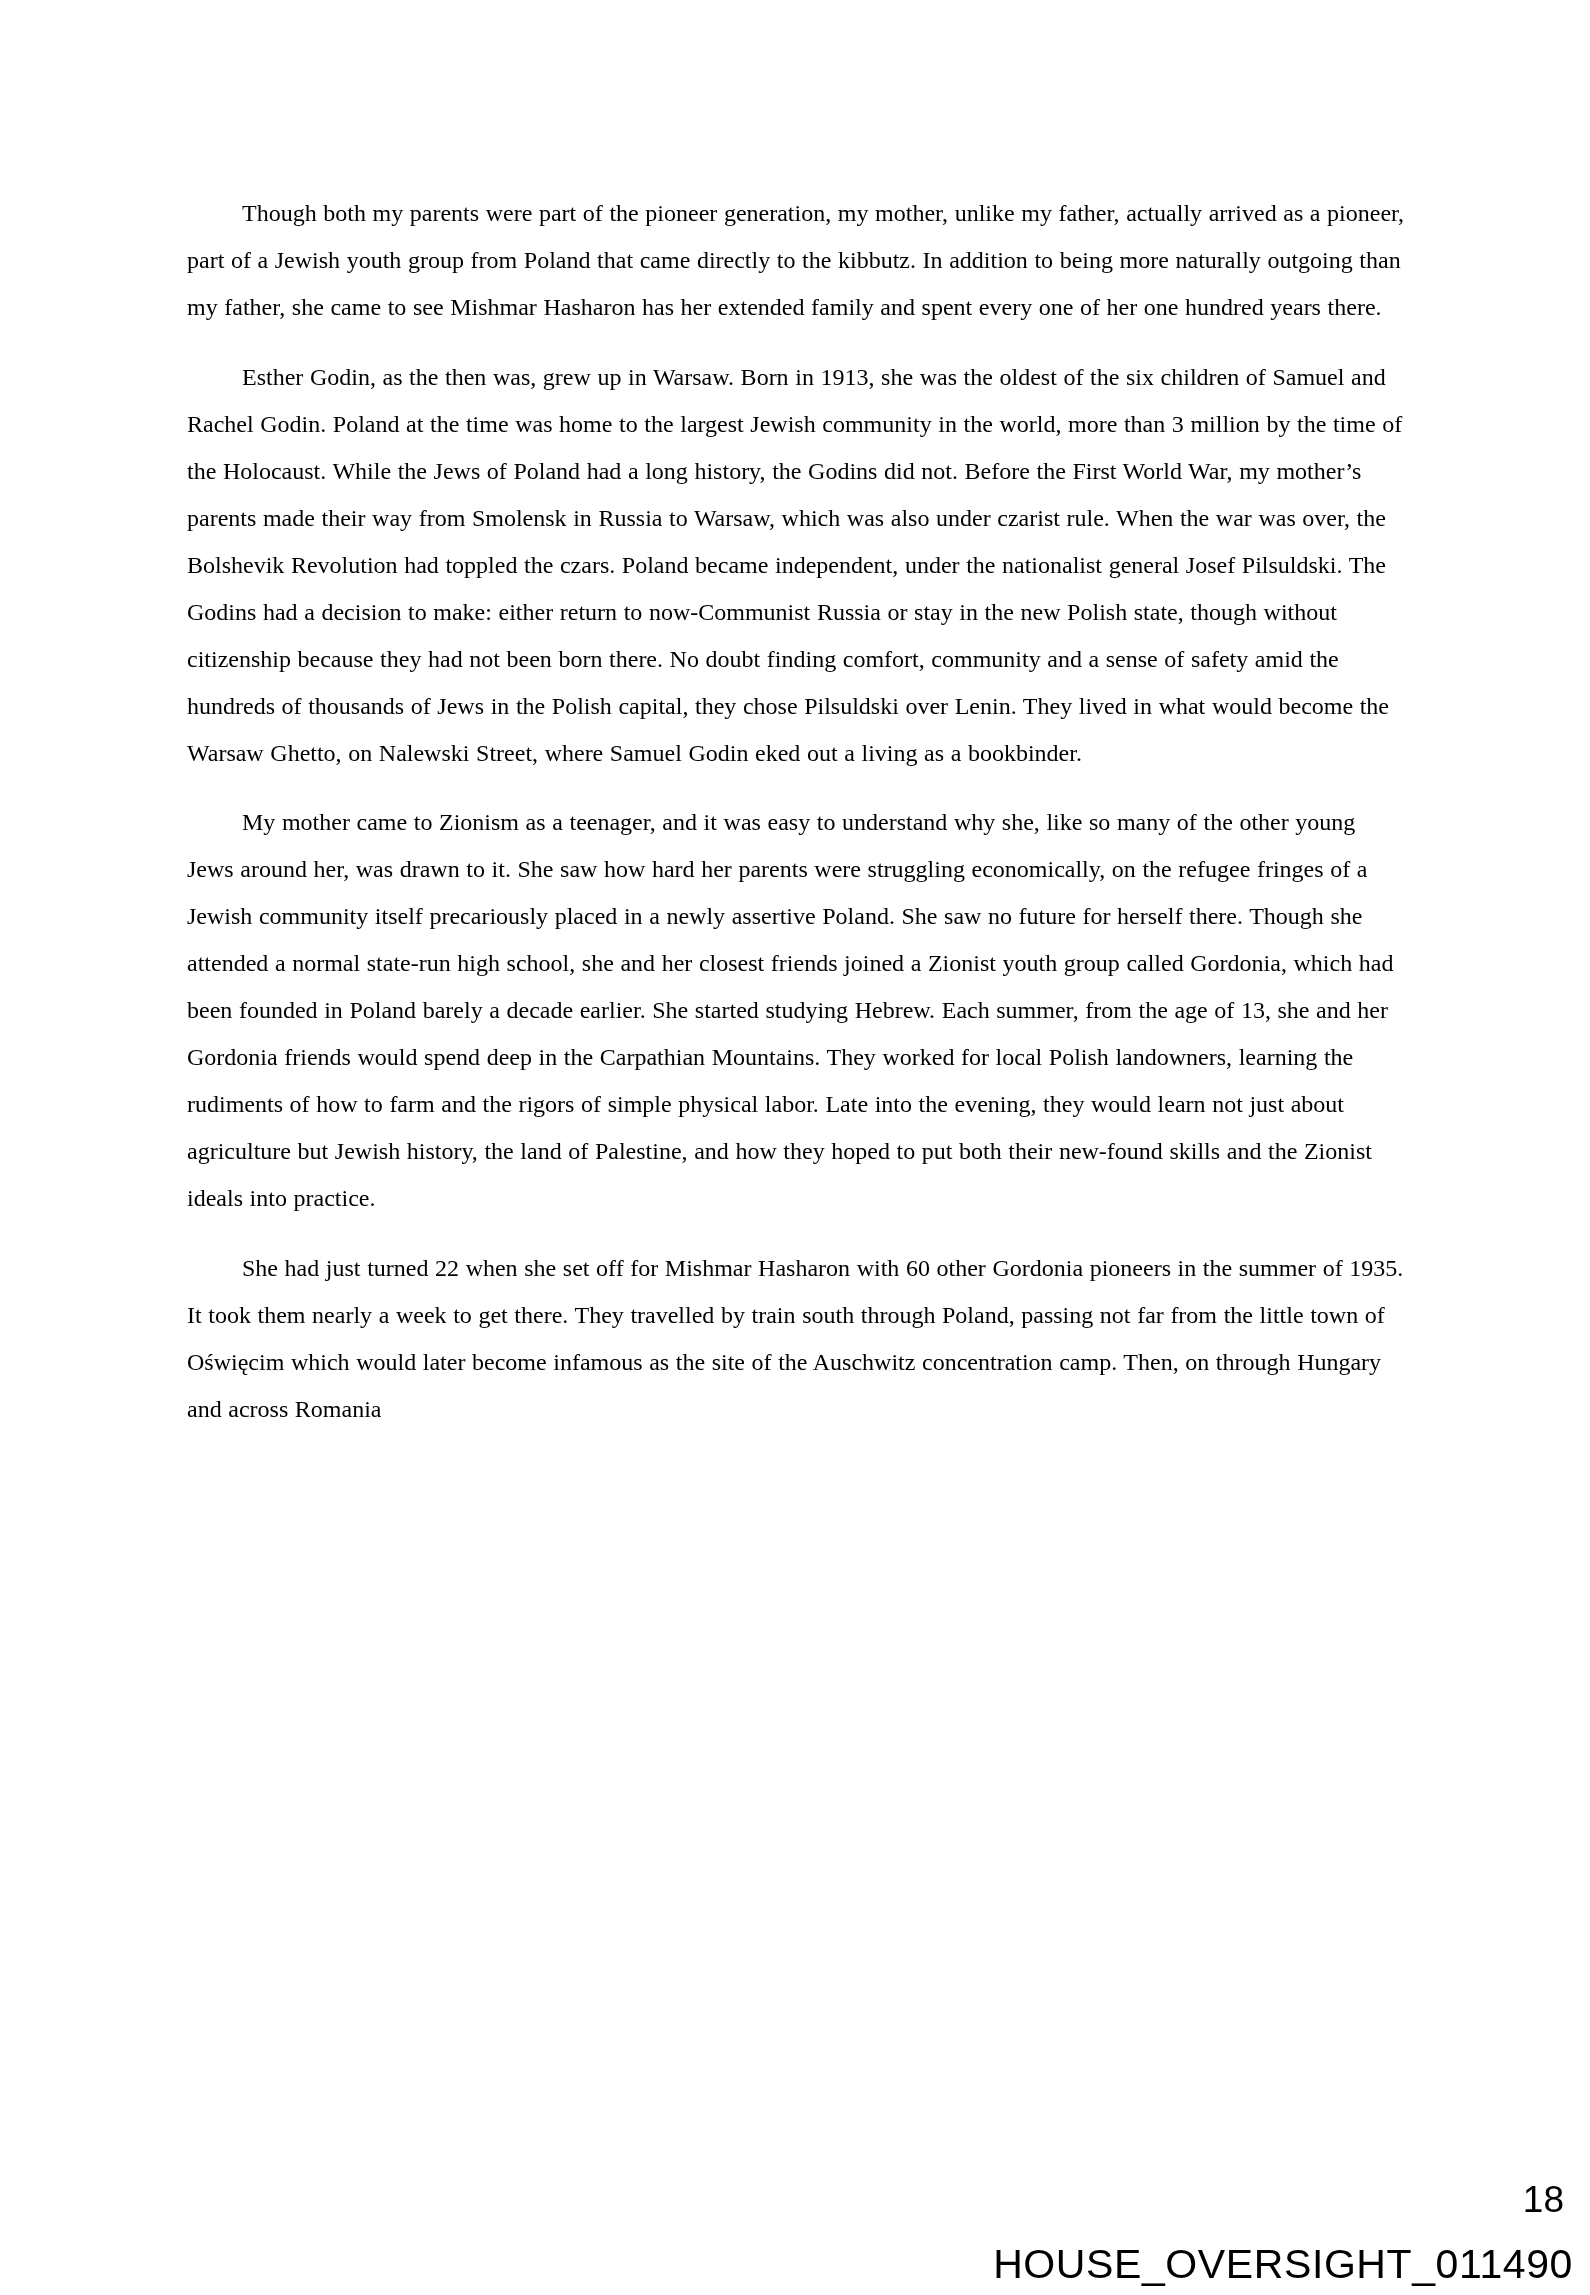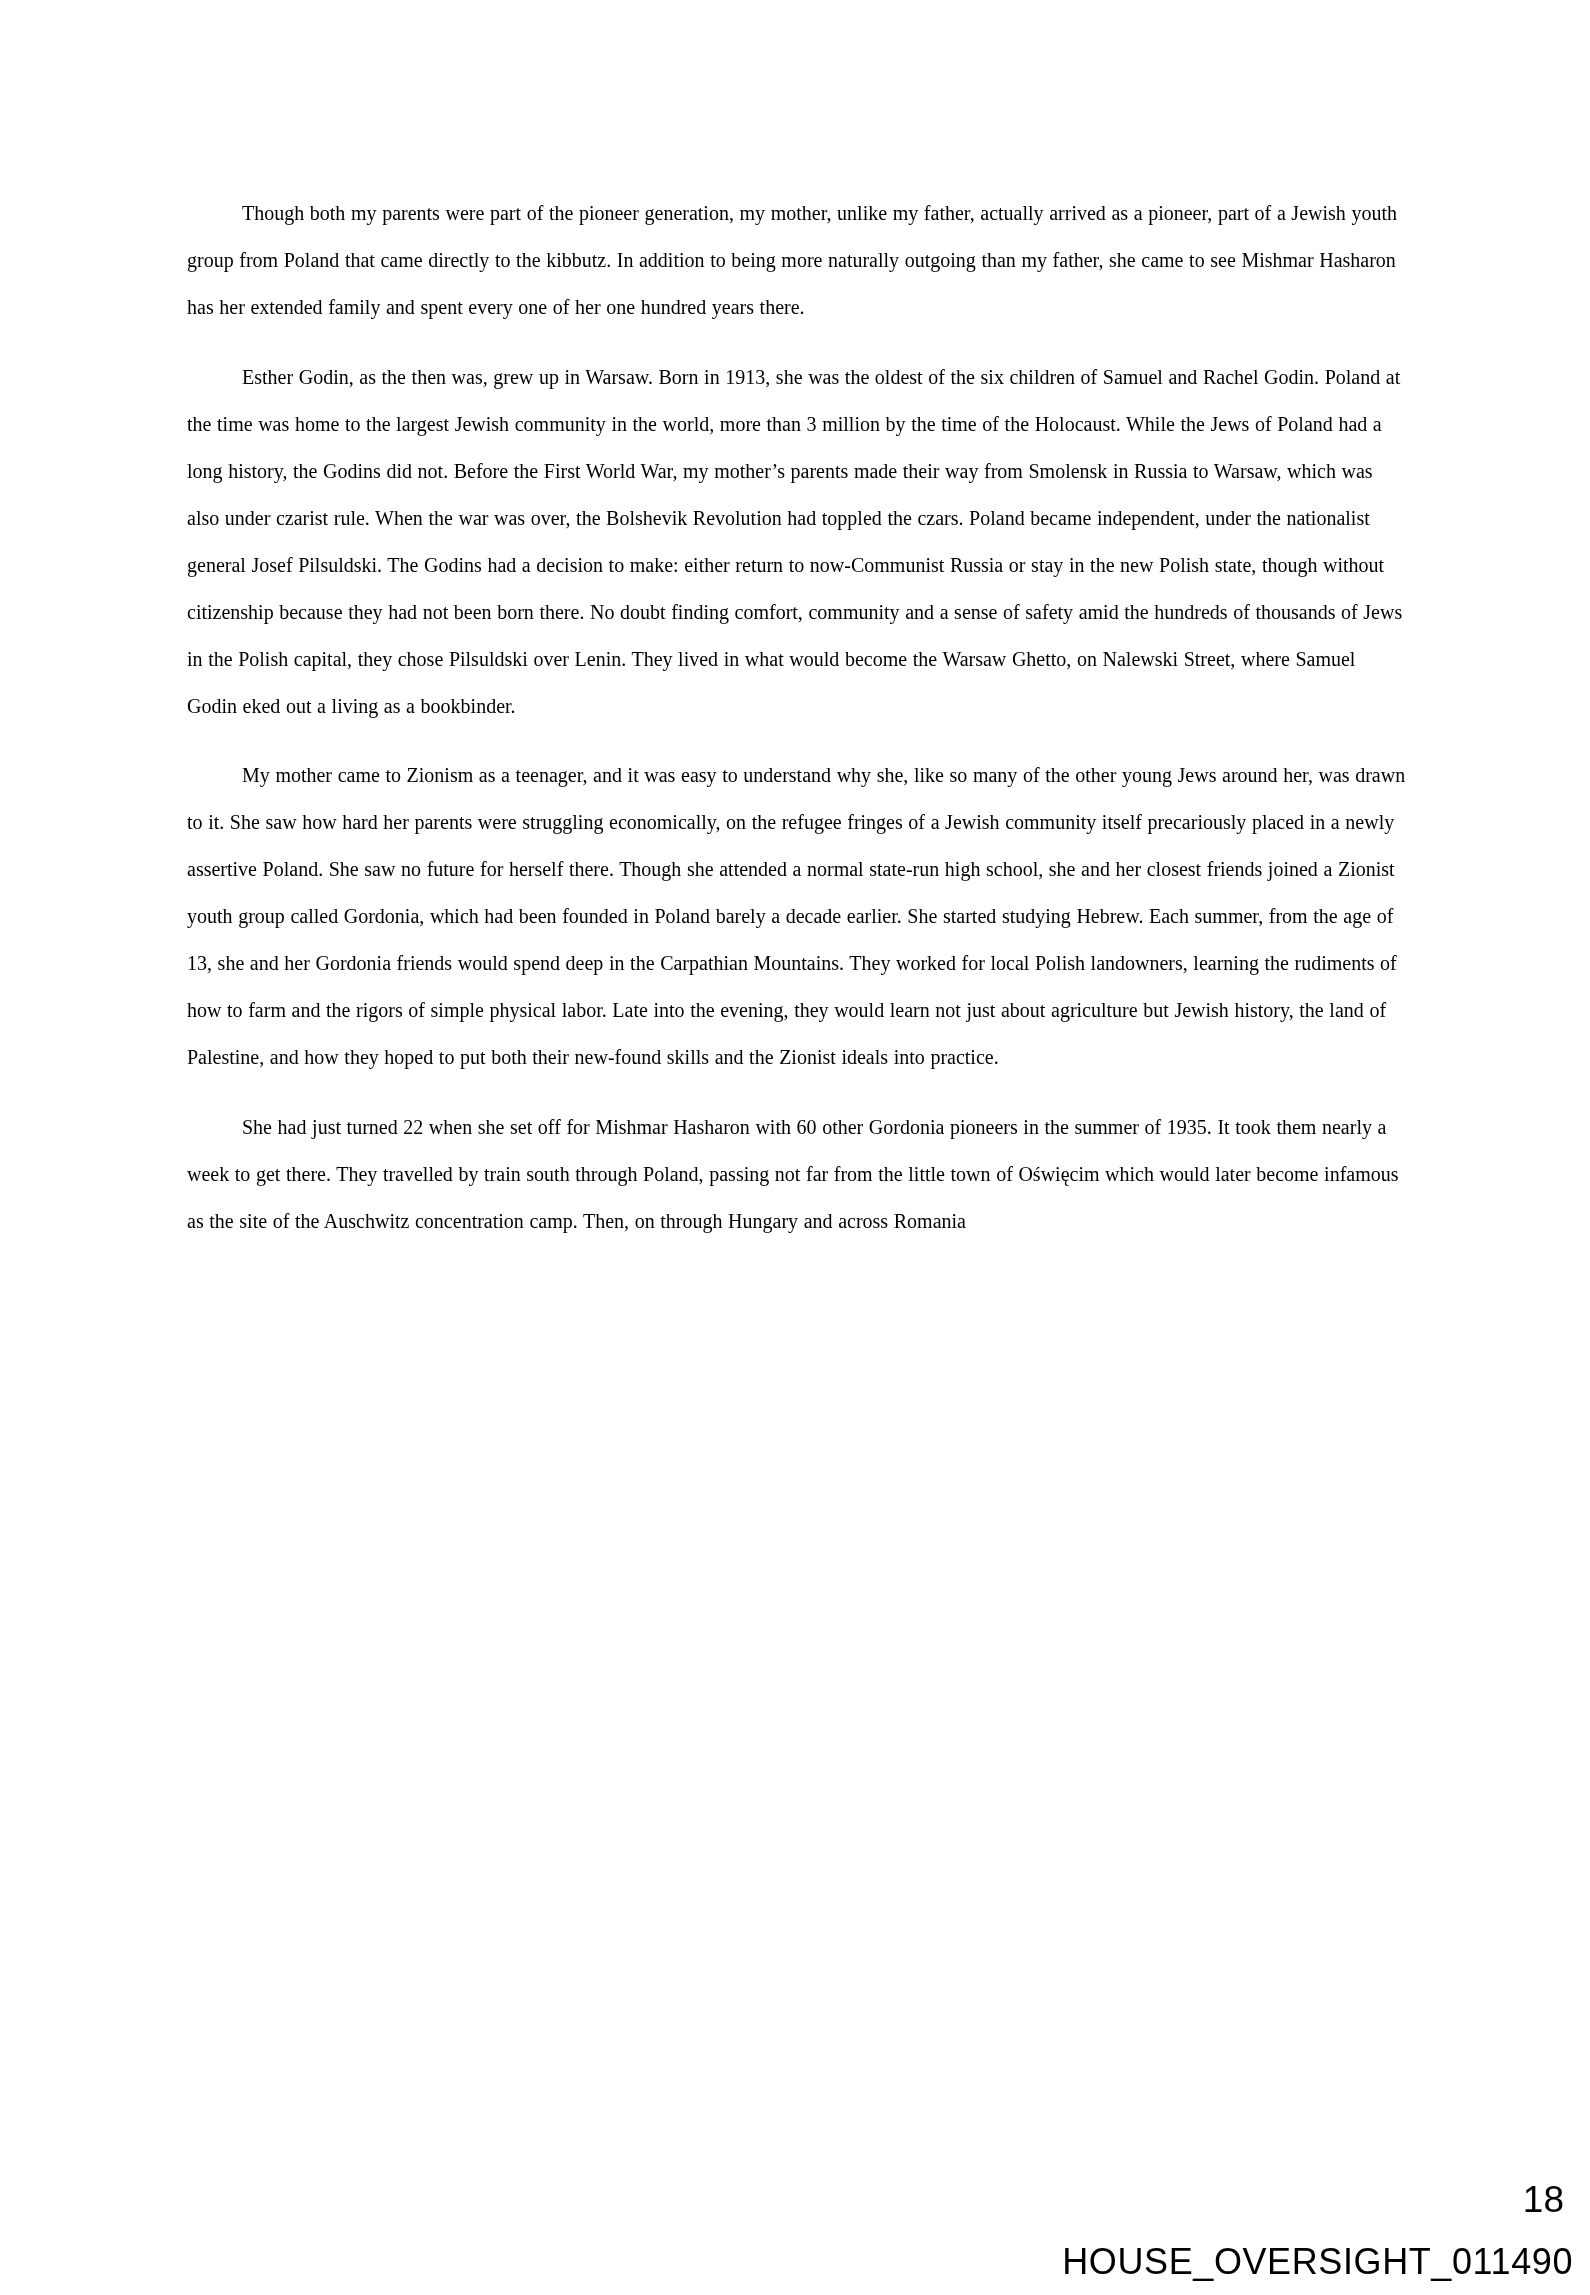--- a/index.html
+++ b/index.html
@@ -17,41 +17,41 @@
     overflow: hidden;
   }
   .content {
     position: absolute;
     left: 187px;
     top: 190px;
     width: 1219px;
   }
   .para {
     margin: 0 0 22.5px 0;
-    font-size: 20px;
+    font-size: 24px;
     line-height: 47px;
     text-indent: 55px;
     text-align: left;
     word-spacing: 0.6px;
   }
   .page-number {
     position: absolute;
     top: 2181px;
     right: 27px;
     font-family: "Liberation Sans", sans-serif;
     font-size: 37px;
     line-height: 1;
     color: #000000;
   }
   .bates-label {
     position: absolute;
     top: 2244px;
     right: 18px;
     font-family: "Liberation Sans", sans-serif;
-    font-size: 36px;
+    font-size: 41px;
     line-height: 1;
     letter-spacing: 0.6px;
     color: #000000;
   }
 </style>
 </head>
 <body>
 
 <div class="page">
   <div class="content">

